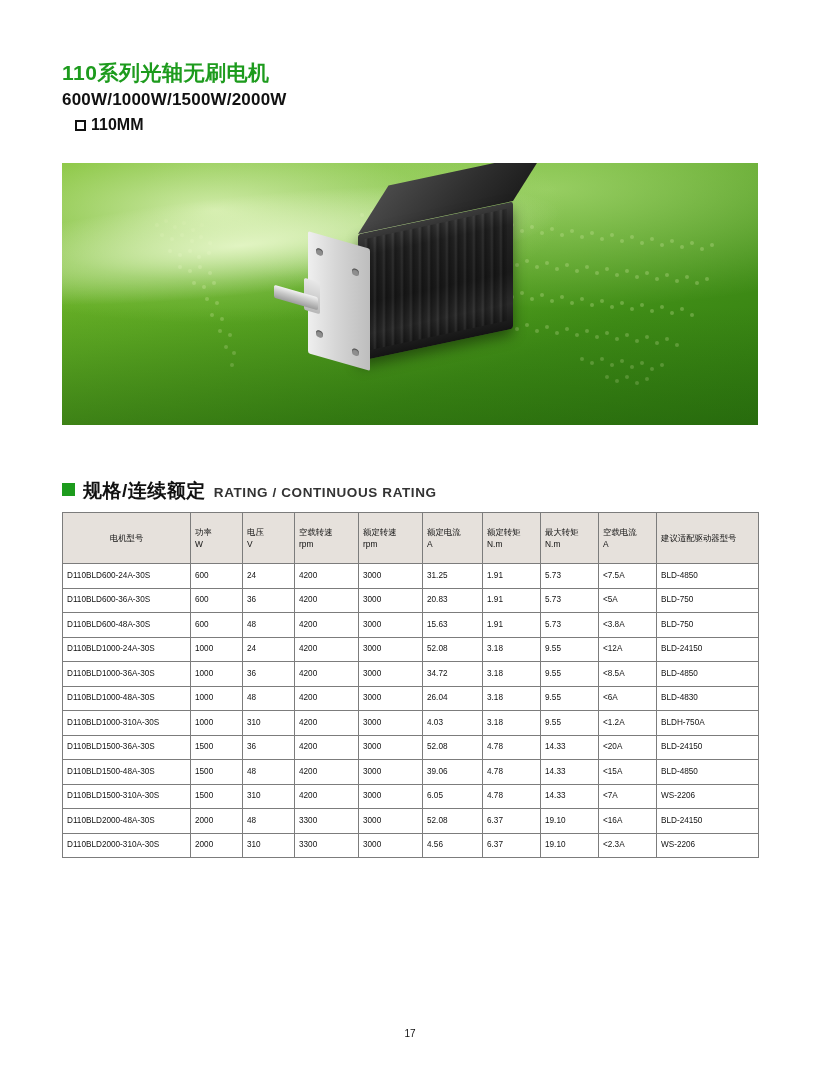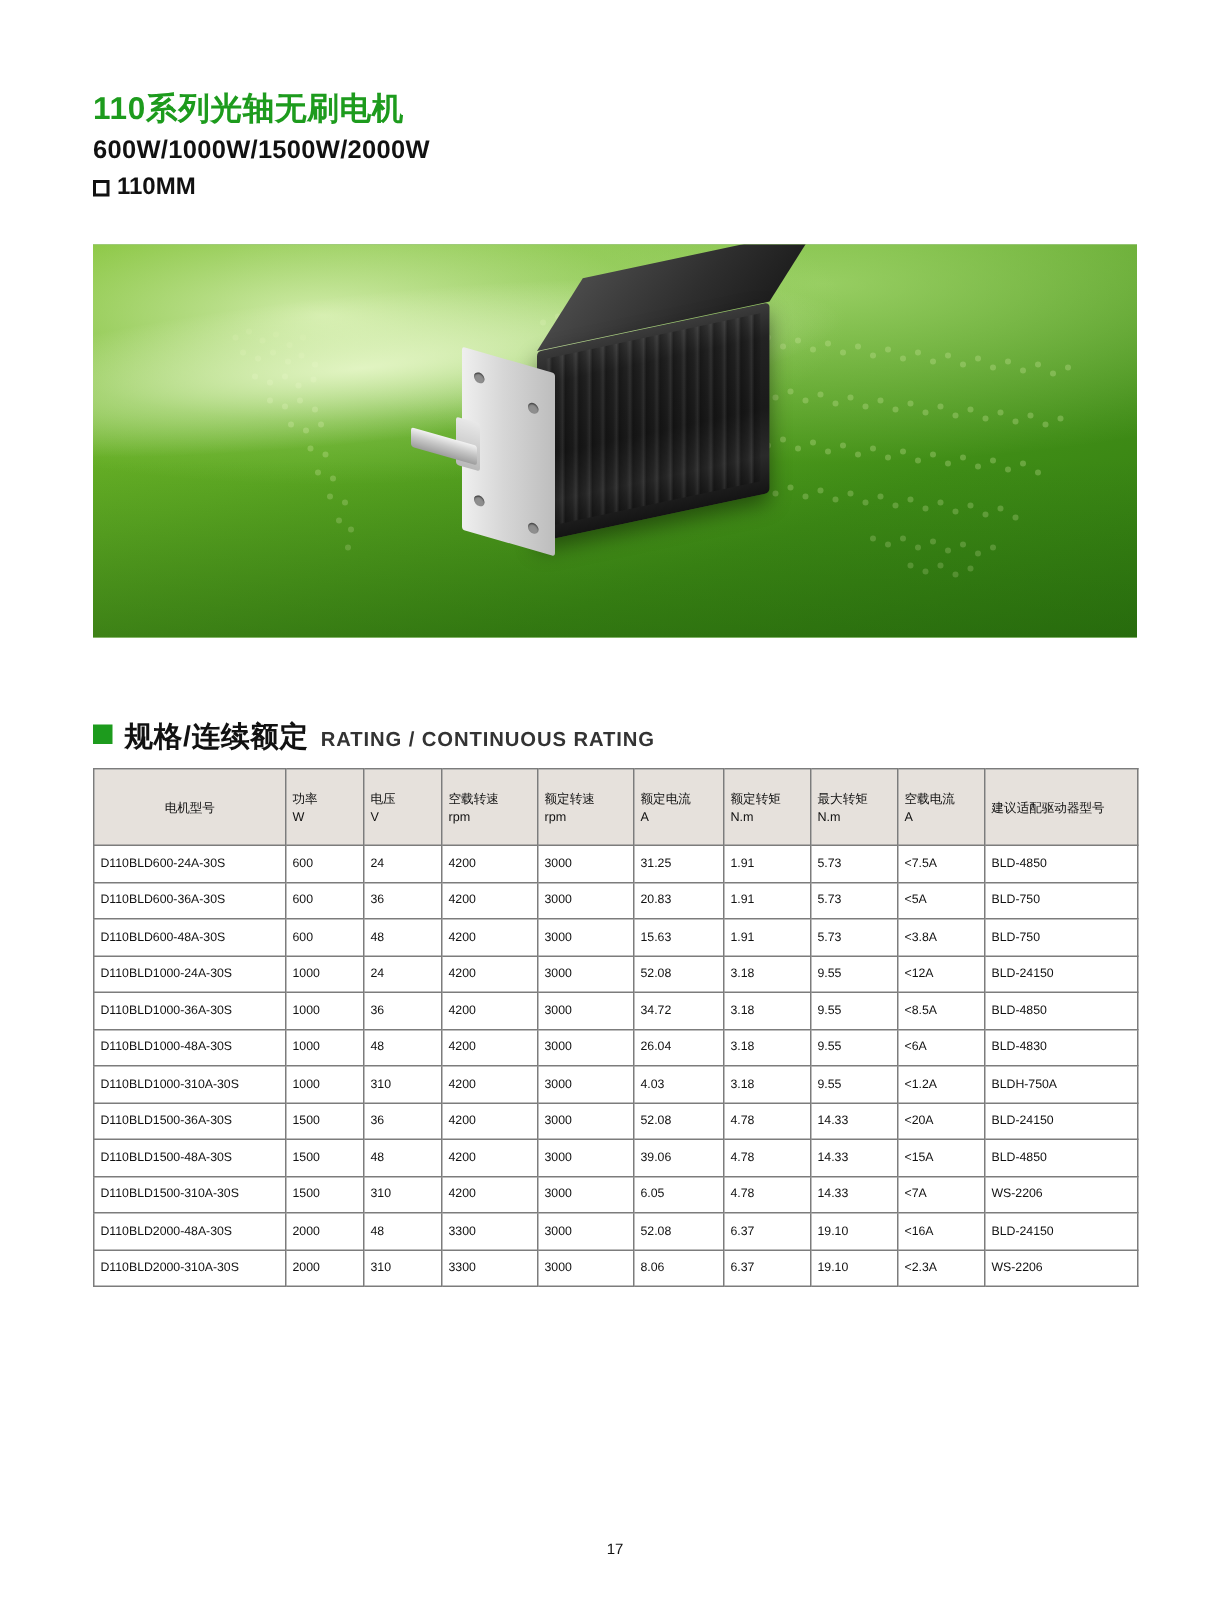--- a/index.html
+++ b/index.html
@@ -44,21 +44,21 @@
     color: #111;
     letter-spacing: 0.2px;
     line-height: 1.35;
     margin: 3px 0 0 0;
   }
   .title-size {
     font-size: 16px;
     font-weight: bold;
     color: #111;
     line-height: 1.3;
-    margin: 3px 0 0 0;
+    margin: 3px 0 0 13px;
     display: flex;
     align-items: center;
     gap: 5px;
   }
   .sq-outline {
     display: inline-block;
     width: 11px;
     height: 11px;
     border: 2px solid #111;
     box-sizing: border-box;
@@ -678,21 +678,21 @@
           <td>19.10</td>
           <td>&lt;16A</td>
           <td>BLD-24150</td>
         </tr>
         <tr>
           <td>D110BLD2000-310A-30S</td>
           <td>2000</td>
           <td>310</td>
           <td>3300</td>
           <td>3000</td>
-          <td>8.06</td>
+          <td>4.56</td>
           <td>6.37</td>
           <td>19.10</td>
           <td>&lt;2.3A</td>
           <td>WS-2206</td>
         </tr>
       </tbody>
   </table>
 
   <div class="page-number">17</div>
 

